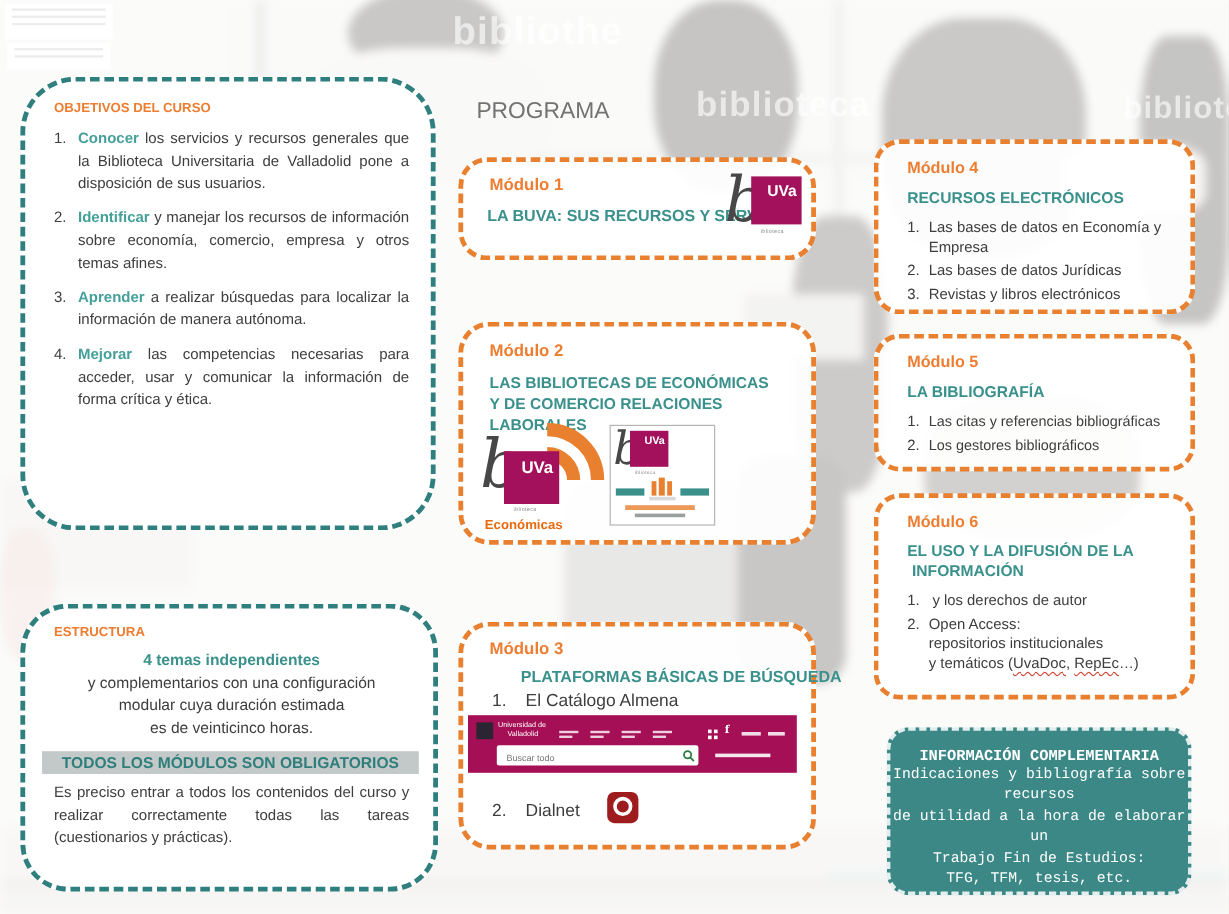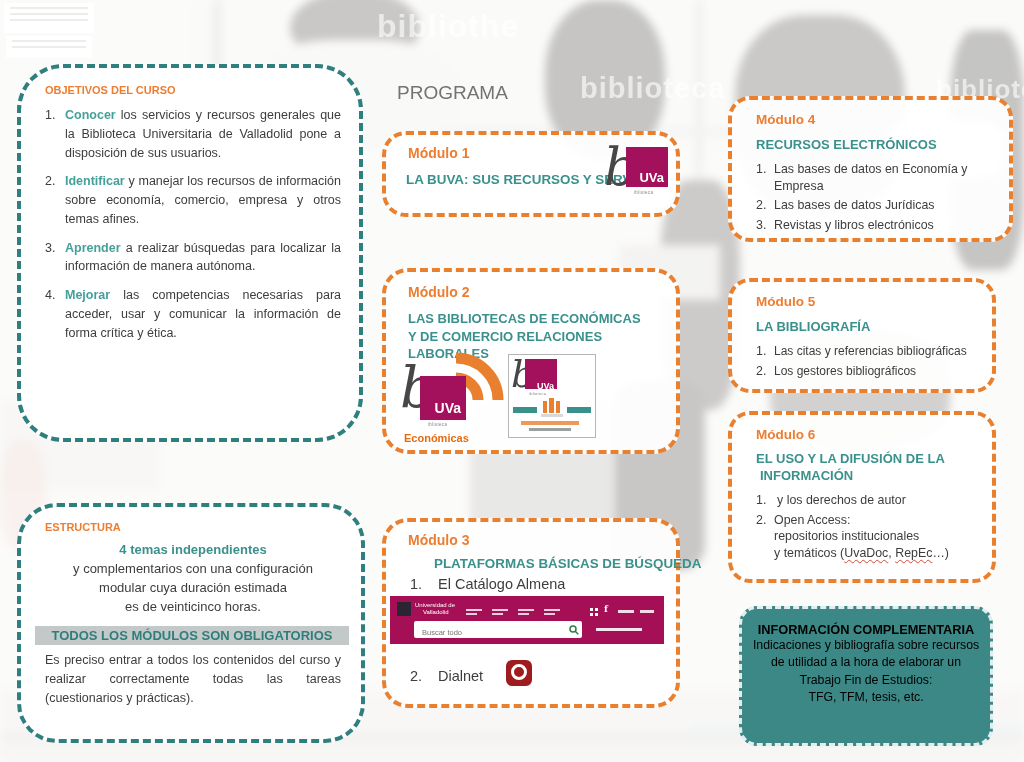--- a/index.html
+++ b/index.html
@@ -37,29 +37,29 @@
   .est-note{margin-top:6px;font-size:12.5px;color:#3d3d3d;line-height:1.5;text-align:justify;}
 
   
   .mrow{display:flex;font-size:12.4px;color:#3d3d3d;line-height:1.35;margin-top:3px;}
   .mnum{width:18px;flex:none;}
   .mtext{flex:1;}
   .nowrap .mtext{white-space:nowrap;}
   .sq-underline{text-decoration:underline wavy #d24a3a;text-decoration-thickness:1px;text-underline-offset:2px;}
 
   
-  .info-box{position:absolute;background:#3C8886;border:3px dashed rgba(255,255,255,.85);border-radius:18px;color:#000000;text-align:center;padding-top:13px;}
+  .info-box{position:absolute;background:#3C8886;border:3px dashed rgba(255,255,255,.85);border-radius:18px;color:#ffffff;text-align:center;padding-top:13px;font-family:Liberation Mono, monospace;}
   .info-title{font-size:12.8px;font-weight:bold;}
   .info-line{font-size:12.3px;line-height:1.42;}
   .info-line:first-of-type{margin-top:7px;}
 
   
   .uva-logo{position:absolute;}
   .uva-sq{position:absolute;background:#A3105C;}
-  .uva-txt{position:absolute;color:#fff;font-weight:bold;margin-top:19px;}
+  .uva-txt{position:absolute;color:#fff;font-weight:bold;}
   .uva-b{position:absolute;font-family:"DejaVu Serif", serif;font-style:italic;color:#474747;line-height:1;}
   .uva-sub{position:absolute;font-size:4.5px;color:#8a8a8a;letter-spacing:.3px;}
   .econ-label{position:absolute;font-size:11px;font-weight:bold;color:#E86A10;}
   .com-box{position:absolute;background:#fff;border:1px solid #b5b5b5;}
 
   
   .almena{position:absolute;background:#A50F56;}
   .alm-logosq{position:absolute;left:7px;top:6px;width:14px;height:14px;background:#2b2433;}
   .alm-brand{position:absolute;left:25px;top:6px;color:#fff;font-size:6px;line-height:1.15;}
   .alm-brand .l2{margin-left:8px;}
@@ -259,21 +259,21 @@
 
     <div class="m3row" style="left:24px;top:146px;">
       <span class="m3num">2.</span>
       <span>Dialnet</span>
     </div>
     <div class="dialnet-logo" style="left:120px;top:138px;">
       <div class="dialnet-ring"></div>
     </div>
   </div>
 
-  <div class="box orange-box" style="left:728px;top:96px;width:260px;height:138px;border-radius:22px;padding-left:17px;">
+  <div class="box orange-box" style="left:728px;top:116px;width:260px;height:138px;border-radius:22px;">
     <div class="mod-name" style="left:24px;top:12px;font-size:13.5px;">Módulo 4</div>
     <div class="mod-title" style="left:24px;top:36px;">RECURSOS ELECTRÓNICOS</div>
     <div style="position:absolute;left:24px;top:58px;width:212px;">
       <div class="mrow">
         <span class="mnum">1.</span>
         <span class="mtext">Las bases de datos en Economía y Empresa</span>
       </div>
       <div class="mrow">
         <span class="mnum">2.</span>
         <span class="mtext">Las bases de datos Jurídicas</span>

